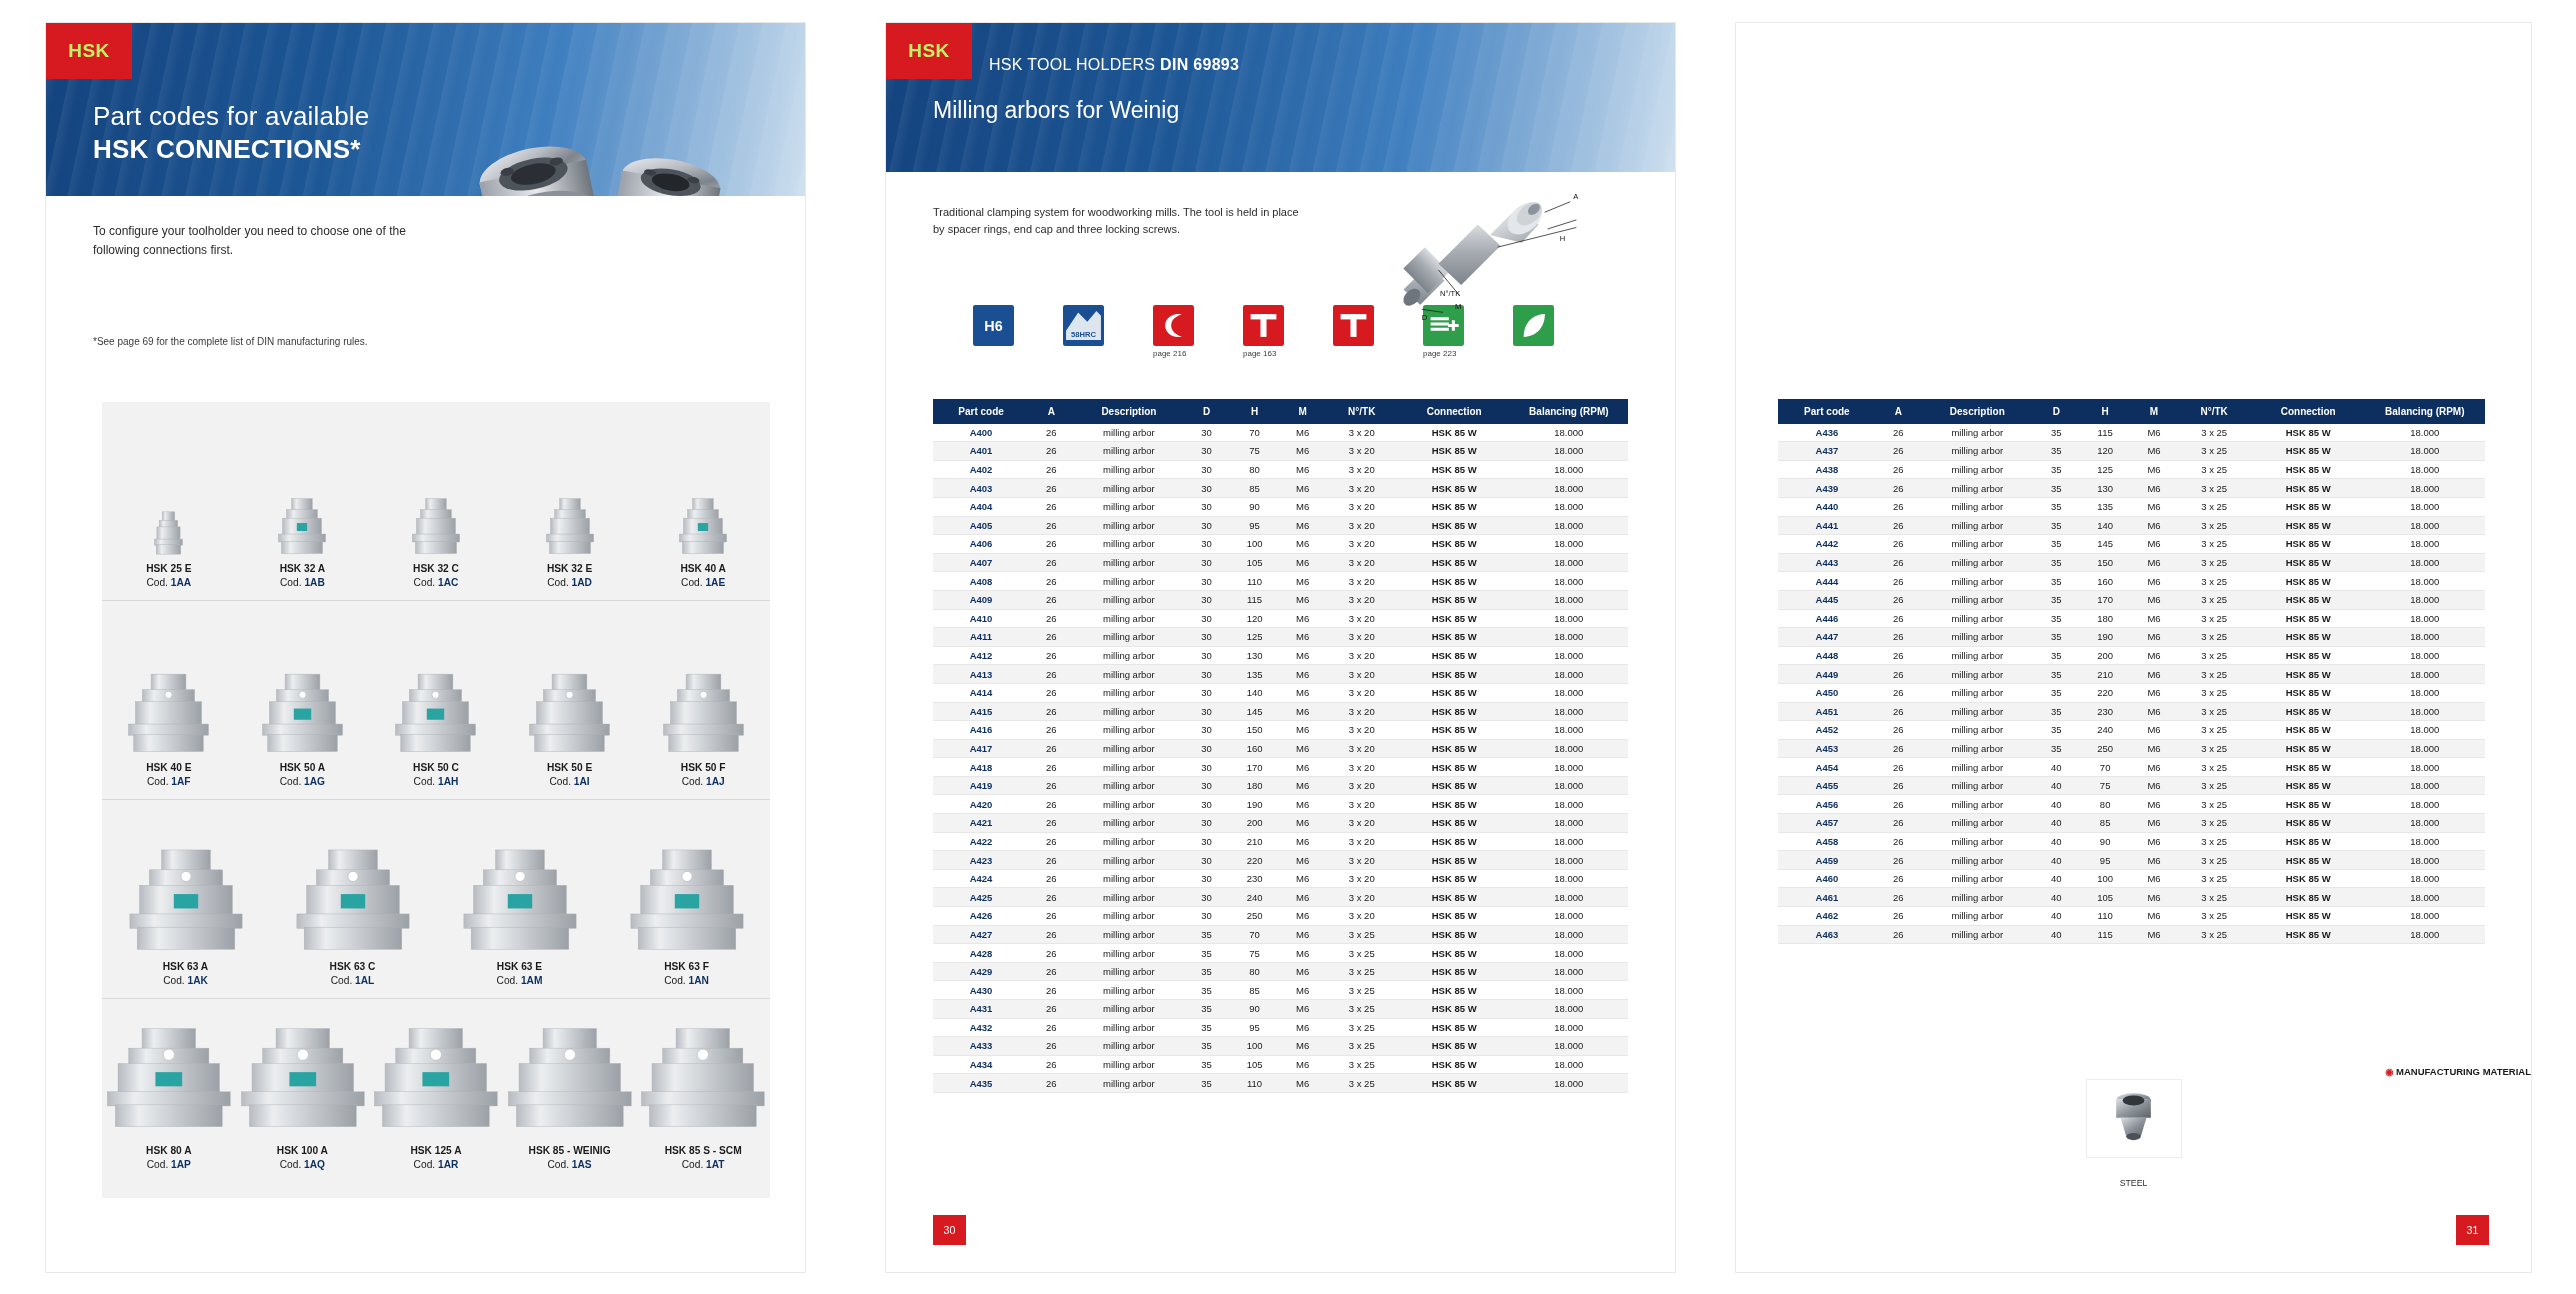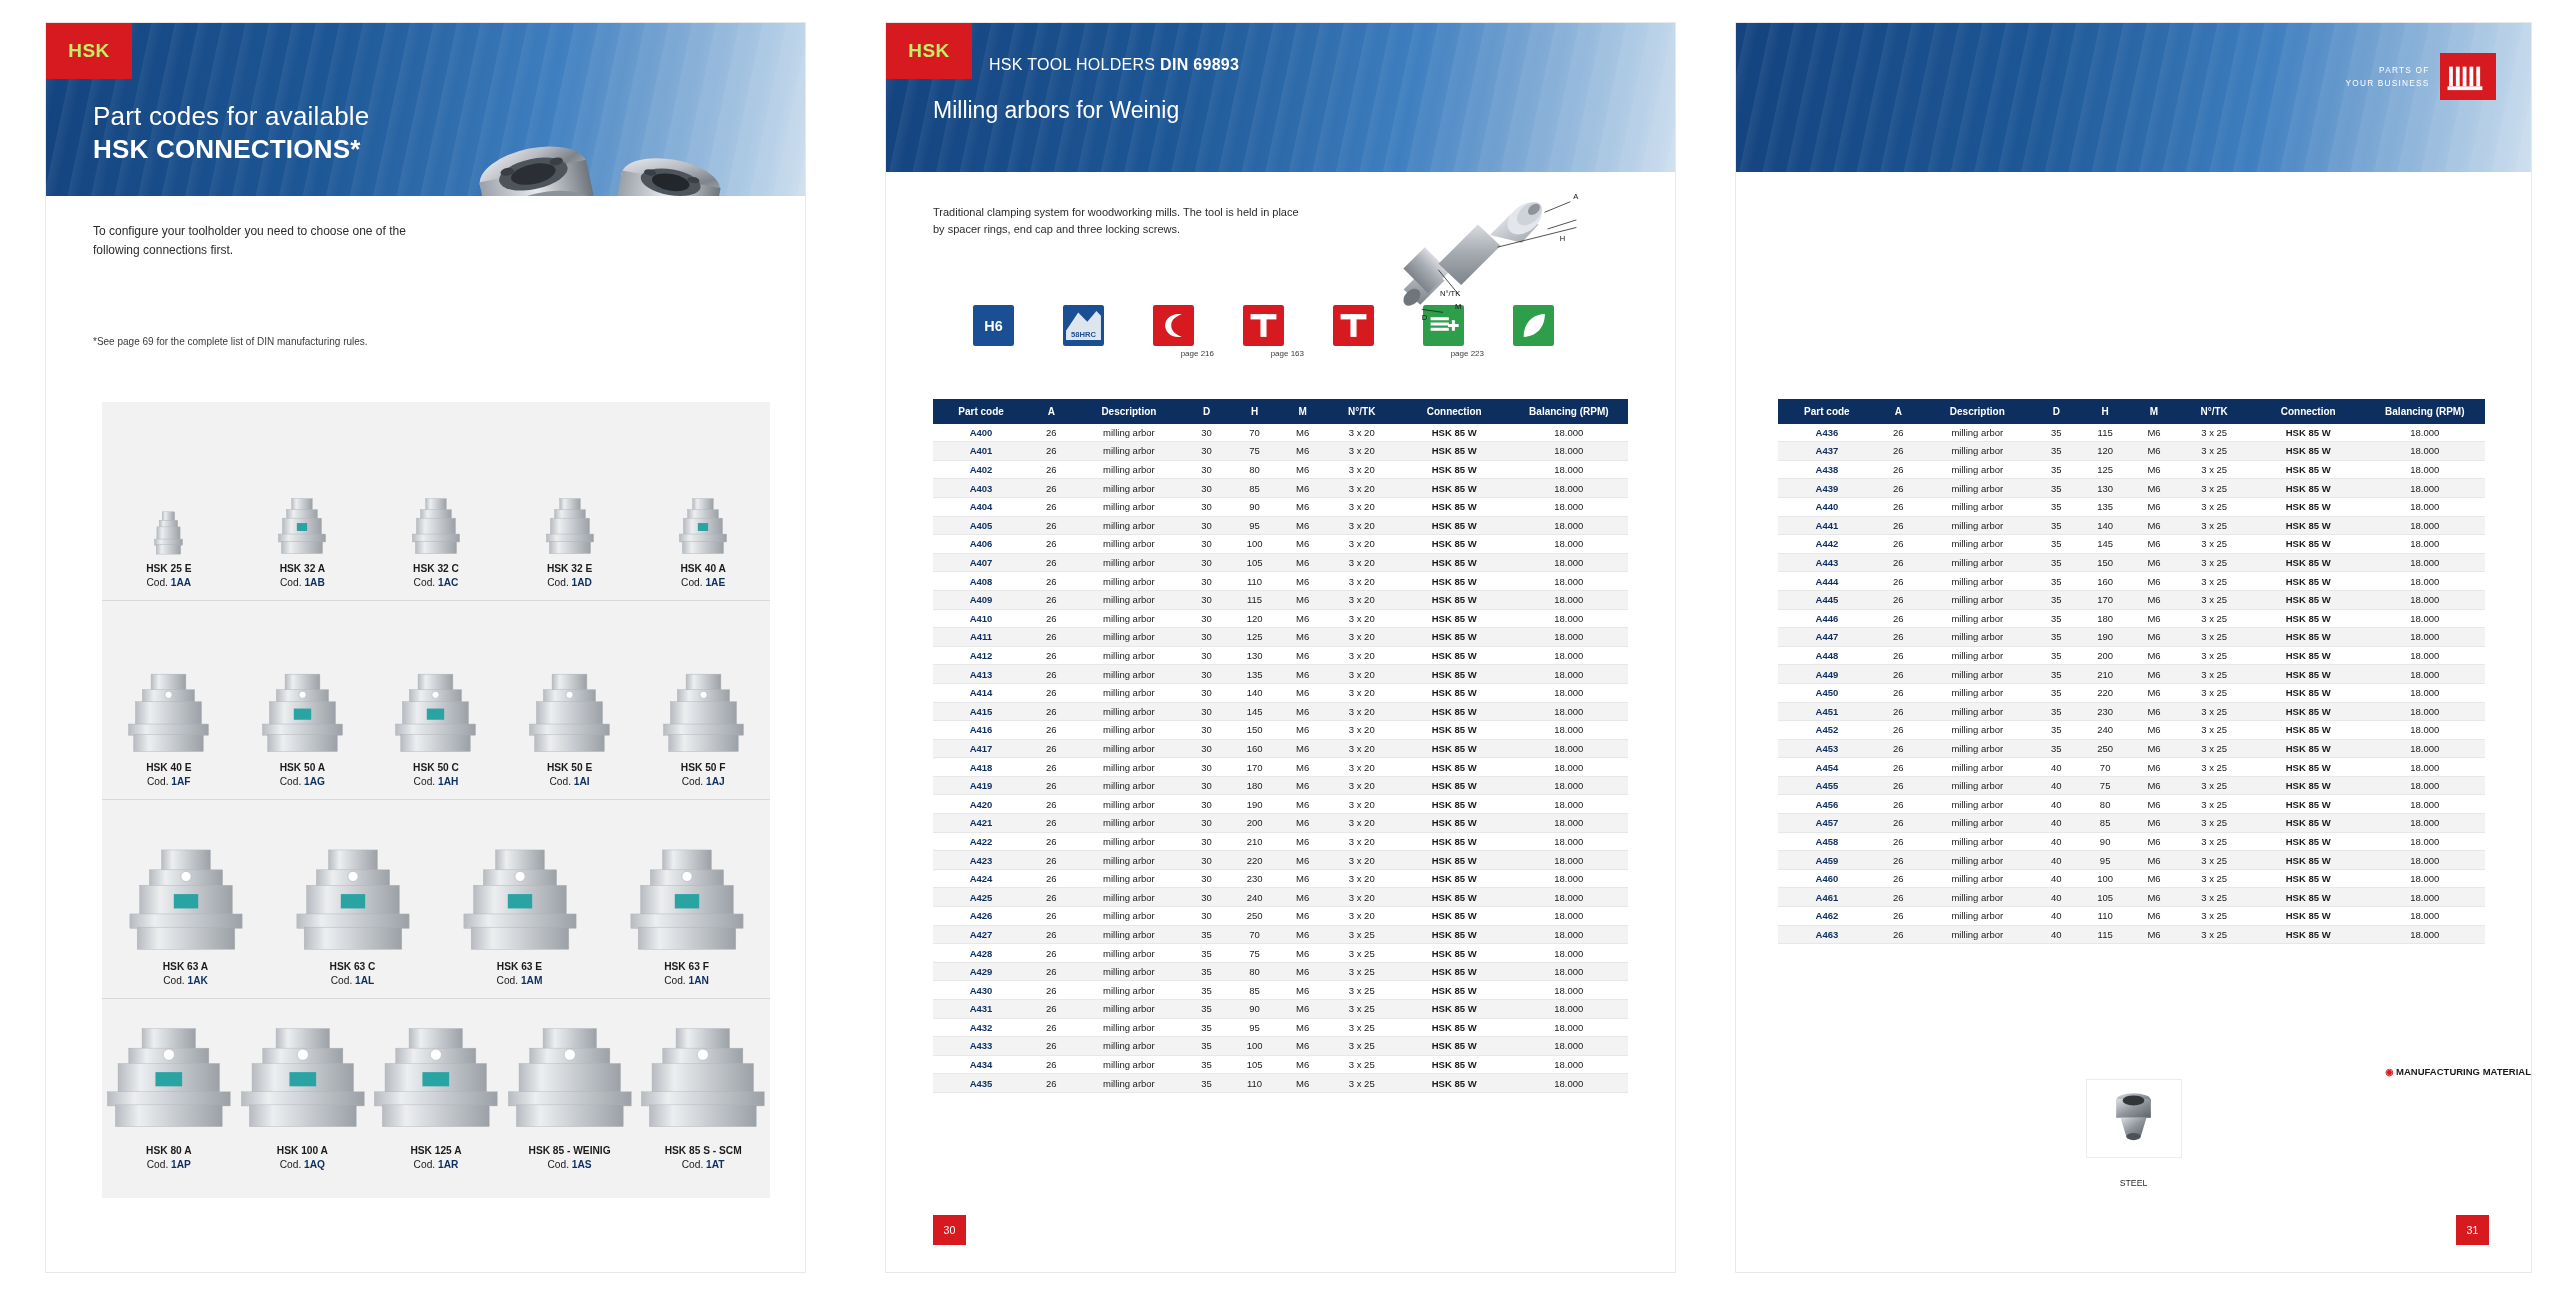--- a/index.html
+++ b/index.html
@@ -84,21 +84,21 @@
   }
   #p2-kicker b { font-weight:bold; }
   #p2-title { position:absolute; left:47px; top:74px; color:#fff; font-size:23px; }
 
   #p2-desc {
     position:absolute; left:47px; top:181px; width:379px;
     font-size:11px; line-height:1.55; color:#2b2b2b;
   }
   #icons-row { position:absolute; left:47px; top:282px; display:flex; gap:9px; align-items:flex-start; }
   .ibox { width:41px; height:41px; border-radius:2.3px; display:flex; align-items:center; justify-content:center; color:#fff; font-weight:bold; position:relative;margin-left:40px; }
-  .ibox small { position:absolute; left:8px; top:44px; width:53px; text-align:right; color:#3a3a3a; font-size:8px; font-weight:normal; }
+  .ibox small { position:absolute; left:0; top:44px; width:53px; text-align:left; color:#3a3a3a; font-size:8px; font-weight:normal; }
 
   #p2-draw { position:absolute; right:38px; top:159px; width:288px; height:144px; }
 
   
   table.spec {
     position:absolute; border-collapse:collapse; font-size:9.5px;
   }
   table.spec th {
     background:#0c2f5f; color:#fff; font-size:10px; padding:6.8px 3px; font-weight:bold; white-space:nowrap;
   }
@@ -1178,41 +1178,20 @@
           </tr>
         </tbody>
     </table>
 
     <div class="pgnum" style="left:47px; bottom:27px;">30</div>
   </div>
 </div>
 
 <div class="page" id="page3">
   <div class="page-inner">
-    <div class="hdr" id="p3-hdr">
-      <div class="hdr-streaks"></div>
-      <div id="p3-logo">
-        <div class="txt">
-          <div>PARTS OF</div>
-          <div>YOUR BUSINESS</div>
-        </div>
-        <div class="mark">
-          <svg viewBox="0 0 74 62" width="56" height="47">
-              <g fill="#fff">
-                <rect x="12" y="18" width="5" height="26"></rect>
-                <rect x="21" y="18" width="5" height="26"></rect>
-                <rect x="30" y="18" width="5" height="26"></rect>
-                <rect x="39" y="18" width="5" height="26"></rect>
-                <rect x="48" y="18" width="5" height="26"></rect>
-                <rect x="10" y="44" width="46" height="5"></rect>
-              </g>
-            </svg>
-        </div>
-      </div>
-    </div>
 
     <table class="spec" id="p3-table" style="left:42px; top:376px; width:707px;">
       <thead>
           <tr>
             <th style="width: 13%;">Part code</th>
             <th style="width: 6%;">A</th>
             <th style="width: 15%;">Description</th>
             <th style="width: 6%;">D</th>
             <th style="width: 7%;">H</th>
             <th style="width: 6%;">M</th>

